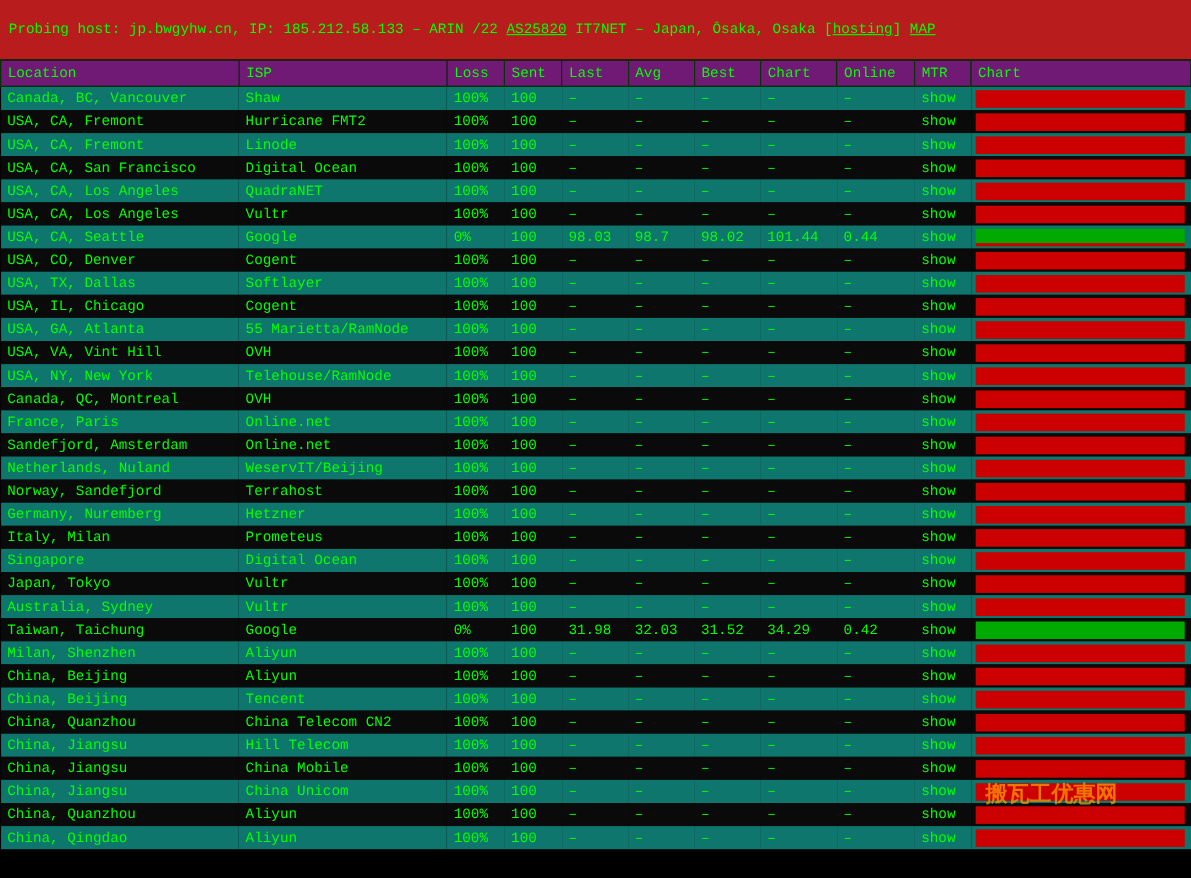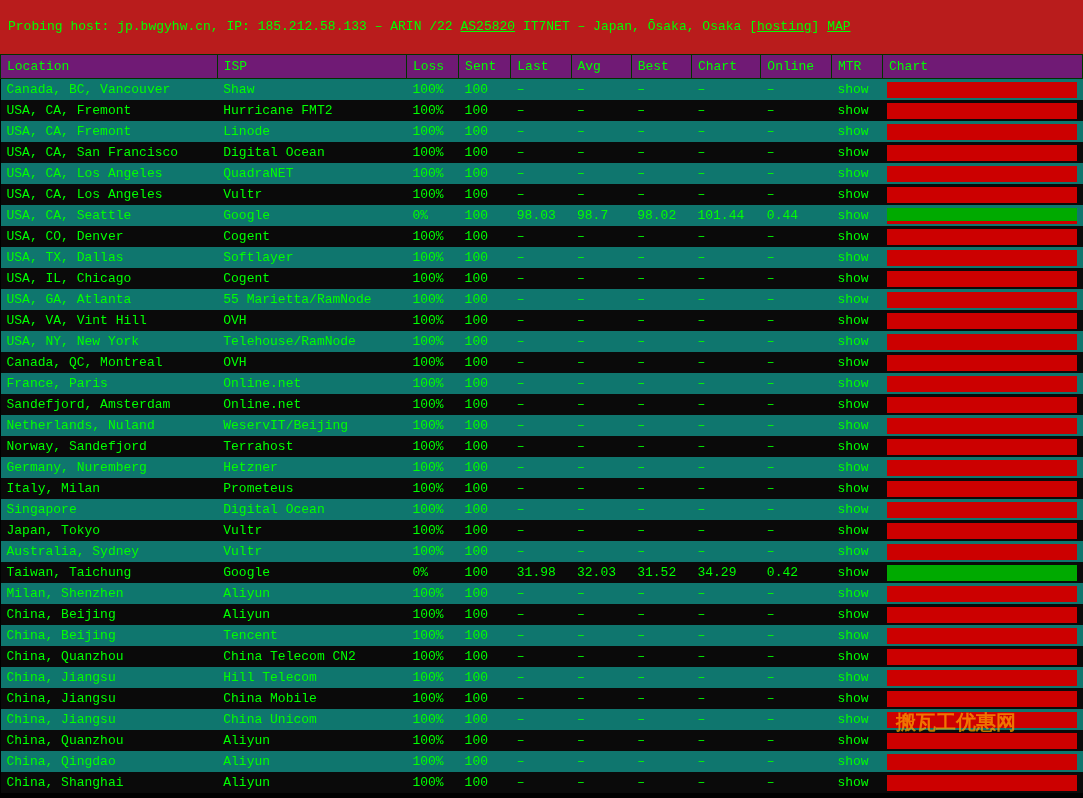--- a/index.html
+++ b/index.html
@@ -596,33 +596,18 @@
         <td>–</td>
         <td>–</td>
         <td>–</td>
         <td>–</td>
         <td>–</td>
         <td><a class="show-link" href="#">show</a></td>
         <td class="chart-cell">
           <div class="chart-full-red"></div>
         </td>
       </tr>
-      <tr>
-        <td>China, Shanghai</td>
-        <td>Aliyun</td>
-        <td>100%</td>
-        <td>100</td>
-        <td>–</td>
-        <td>–</td>
-        <td>–</td>
-        <td>–</td>
-        <td>–</td>
-        <td><a class="show-link" href="#">show</a></td>
-        <td class="chart-cell">
-          <div class="chart-full-red"></div>
-        </td>
-      </tr>
     </tbody>
 </table>
 
 <div class="watermark">
   <div>搬瓦工优惠网</div>
 </div>
 
 </body></html>

